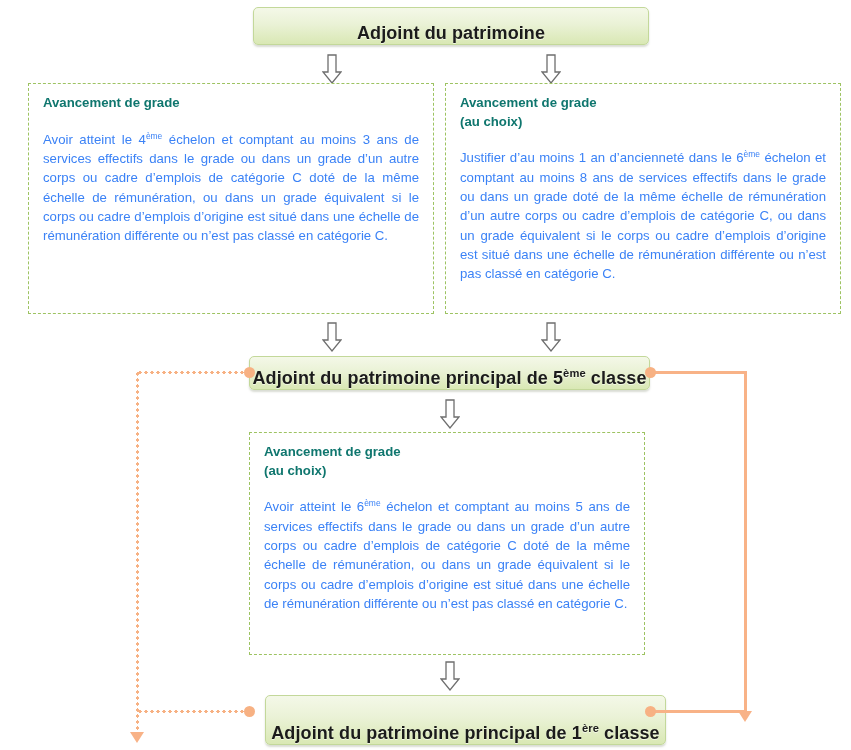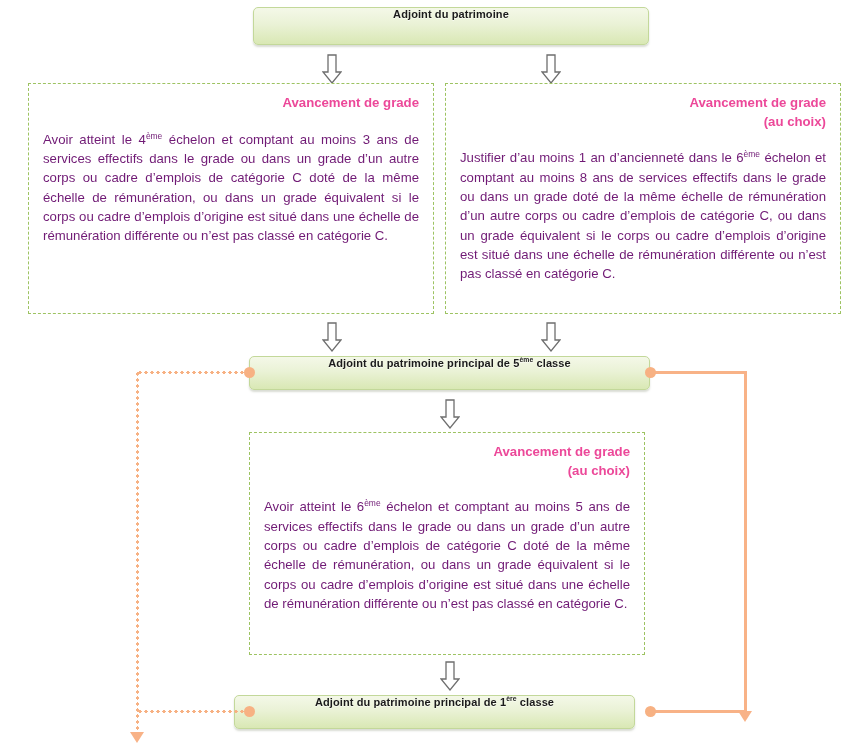--- a/index.html
+++ b/index.html
@@ -23,24 +23,24 @@
 
   
   .grade-bar {
     position: absolute;
     box-sizing: border-box;
     background: linear-gradient(to bottom, #f4f8e8 0%, #eaf2d6 45%, #d9e8b4 100%);
     border: 1px solid #c3d89a;
     border-radius: 5px;
     box-shadow: 0 2px 2px rgba(120,130,100,0.28);
     display: flex;
-    align-items: flex-start;
+    align-items: flex-end;
     justify-content: center;
     font-weight: bold;
-    font-size: 11px;
+    font-size: 18px;
     color: #1b1b1b;
     letter-spacing: 0.1px;
     text-shadow: 0 1px 0 rgba(255,255,255,0.6);
   }
   .grade-bar sup {
     font-size: 0.62em;
     vertical-align: super;
     line-height: 0;
   }
 
@@ -56,33 +56,33 @@
 
   
   .cond-box {
     position: absolute;
     box-sizing: border-box;
     border: 1.6px dashed #9dc362;
     background: #ffffff;
     padding: 10px 14px 10px 14px;
   }
   .cond-title {
-    text-align: right;
+    text-align: left;
     font-weight: bold;
     font-size: 13.2px;
     line-height: 1.42;
-    color: #ec4899;
+    color: #0f766e;
   }
   .cond-body {
     margin-top: 17px;
     text-align: justify;
     text-justify: inter-word;
     font-size: 13.2px;
     line-height: 1.46;
-    color: #701a75;
+    color: #3b82f6;
     hyphens: none;
   }
   .cond-body sup {
     font-size: 0.64em;
     vertical-align: super;
     line-height: 0;
   }
 
   
   .block-arrow {
@@ -190,21 +190,21 @@
     </div>
     <div class="cond-body"><span>Avoir atteint le 6</span><sup>ème</sup><span> échelon et comptant au moins 5 ans de services effectifs dans le grade ou dans un grade d’un autre corps ou cadre d’emplois de catégorie C doté de la même échelle de rémunération, ou dans un grade équivalent si le corps ou cadre d’emplois d’origine est situé dans une échelle de rémunération différente ou n’est pas classé en catégorie C.</span></div>
   </div>
 
   <div class="block-arrow" style="left:440px; top:661px;">
     <svg width="20" height="30" viewBox="0 0 20 30">
       <path d="M6 1 L14 1 L14 18 L19 18 L10 29 L1 18 L6 18 Z" fill="#ffffff" stroke="#6e6e6e" stroke-width="1.3"></path>
     </svg>
   </div>
 
-  <div class="grade-bar" style="left:234px; top:695px; width:401px; height:34px;">
+  <div class="grade-bar" style="left:265px; top:695px; width:401px; height:50px;">
     <span><span>Adjoint du patrimoine principal de 1</span><sup>ère</sup><span> classe</span></span>
   </div>
   <div class="conn-dot" style="left:244px; top:706px;"></div>
   <div class="conn-dot" style="left:645px; top:706px;"></div>
 
   <div class="dotline dotline-h" style="left:137px; top:371px; width:110px;"></div>
   <div class="dotline dotline-v" style="left:136px; top:371px; height:363px;"></div>
   <div class="dotline dotline-h" style="left:137px; top:710px; width:110px;"></div>
   <div class="arrow-head-down" style="left:130px; top:732px;"></div>
 

